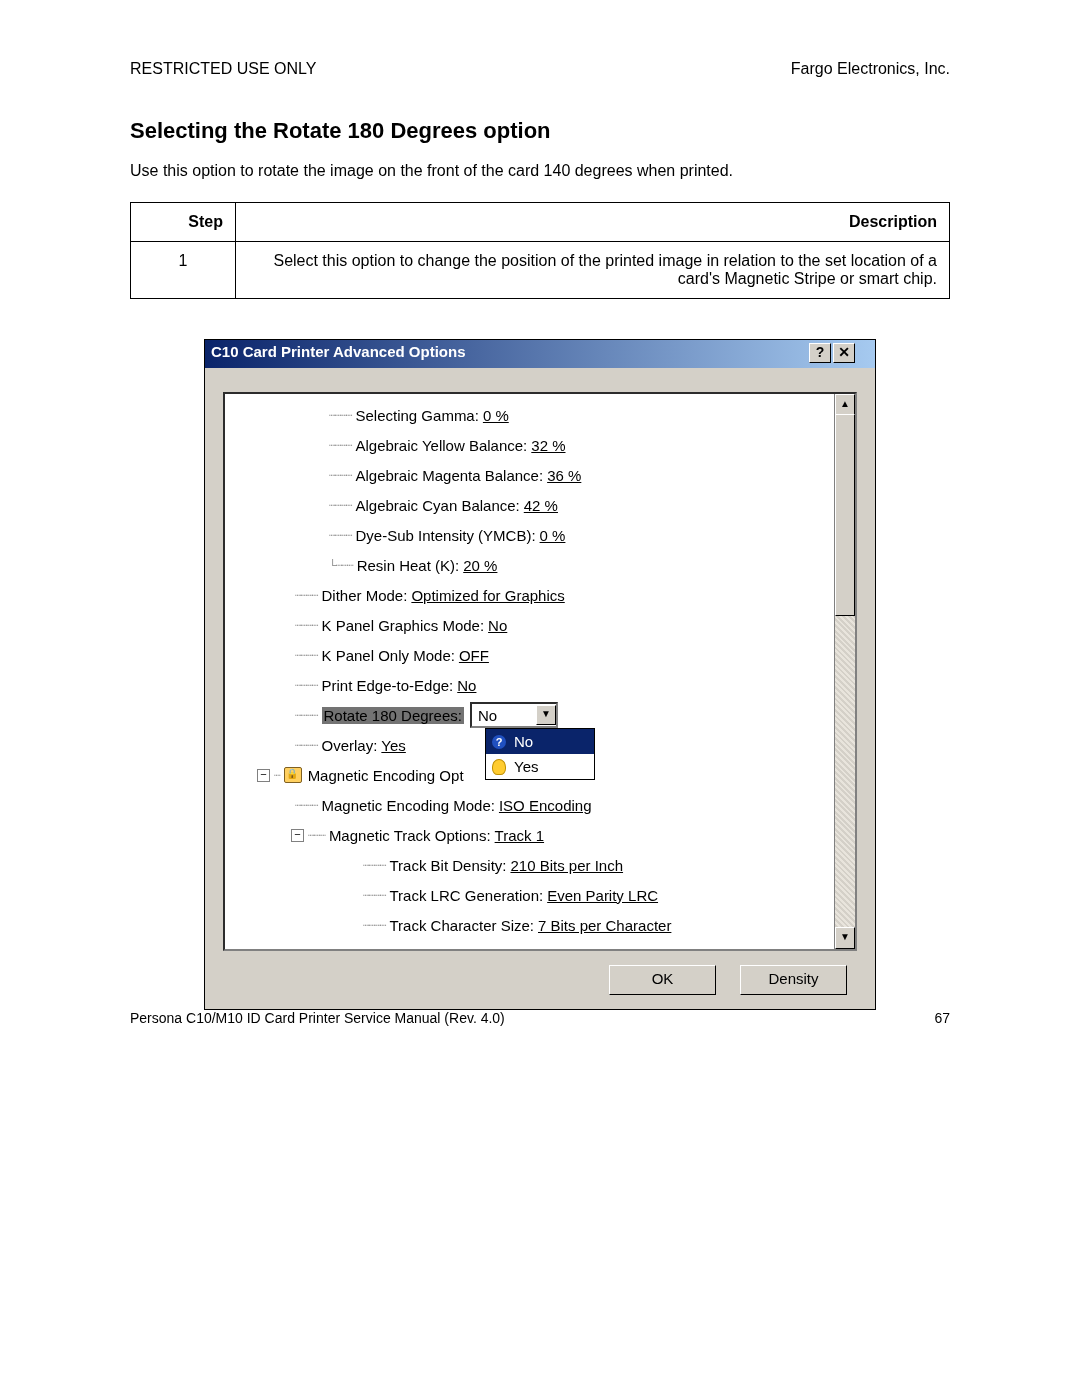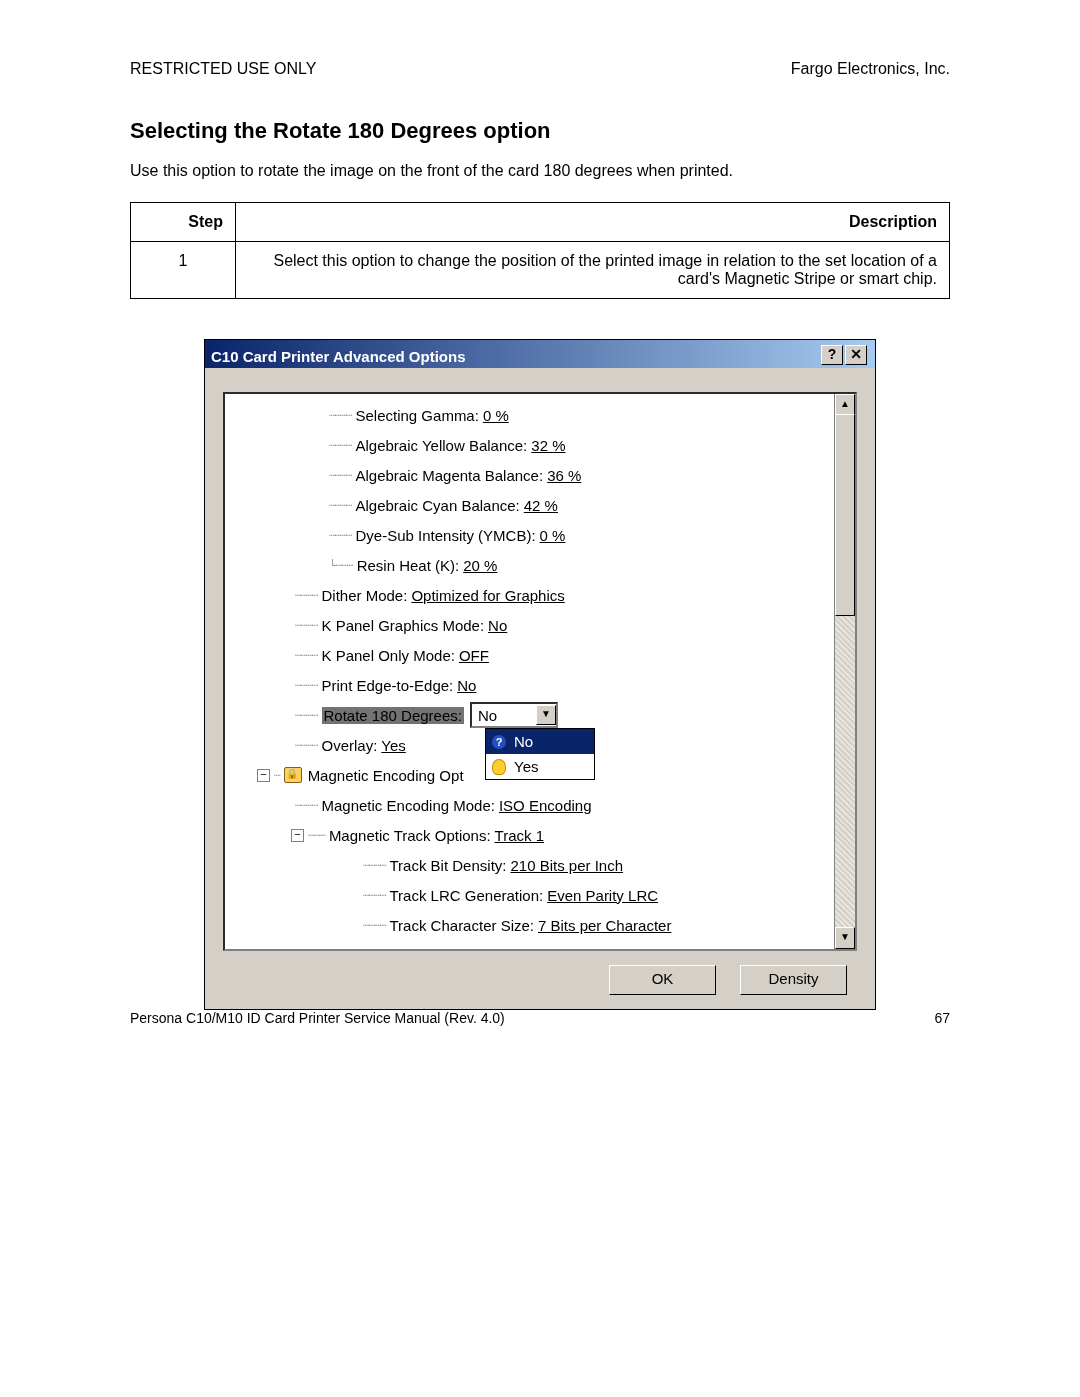--- a/index.html
+++ b/index.html
@@ -48,26 +48,26 @@
   .dialog {
     width: 670px;
     margin: 0 auto;
     border: 1px solid #000;
     background: #d4d0c8;
     font-family: Tahoma, Verdana, sans-serif;
     font-size: 15px;
   }
   .titlebar {
     display: flex;
-    align-items: flex-end;
+    align-items: flex-start;
     justify-content: space-between;
     background: linear-gradient(to right, #0a246a, #a6caf0);
     color: #fff;
     font-weight: bold;
-    padding: 3px 8px 3px 6px;
+    padding: 3px 20px 3px 6px;
     height: 22px;
   }
   .titlebar .title { font-size: 15px; }
   .titlebar .tb-buttons { display: flex; gap: 2px; }
   .tb-btn {
     width: 20px; height: 18px;
     background: #d4d0c8;
     border: 1px solid #000;
     border-top-color: #fff; border-left-color: #fff;
     color: #000;
@@ -241,21 +241,21 @@
 
 <div class="page">
 
   <div class="header-row">
     <span>RESTRICTED USE ONLY</span>
     <span>Fargo Electronics, Inc.</span>
   </div>
 
   <h1>Selecting the Rotate 180 Degrees option</h1>
 
-  <div class="intro">Use this option to rotate the image on the front of the card 180 degrees when printed.</div>
+  <div class="intro">Use this option to rotate the image on the front of the card 140 degrees when printed.</div>
 
   <table class="steps">
     <tbody>
         <tr>
       <th style="width:80px">Step</th>
       <th>Description</th>
     </tr>
     <tr>
       <td class="stepnum">1</td>
       <td>Select this option to change the position of the printed image in relation to the set location of a card's Magnetic Stripe or smart chip.</td>

